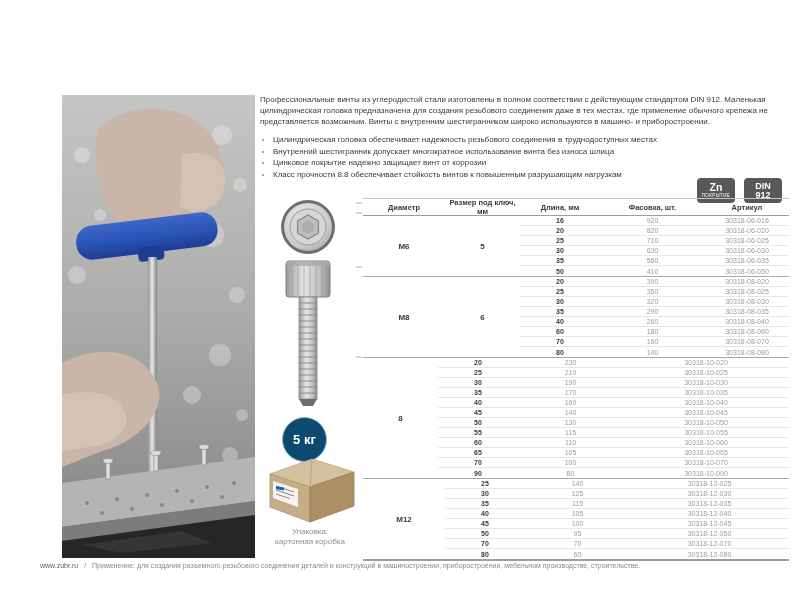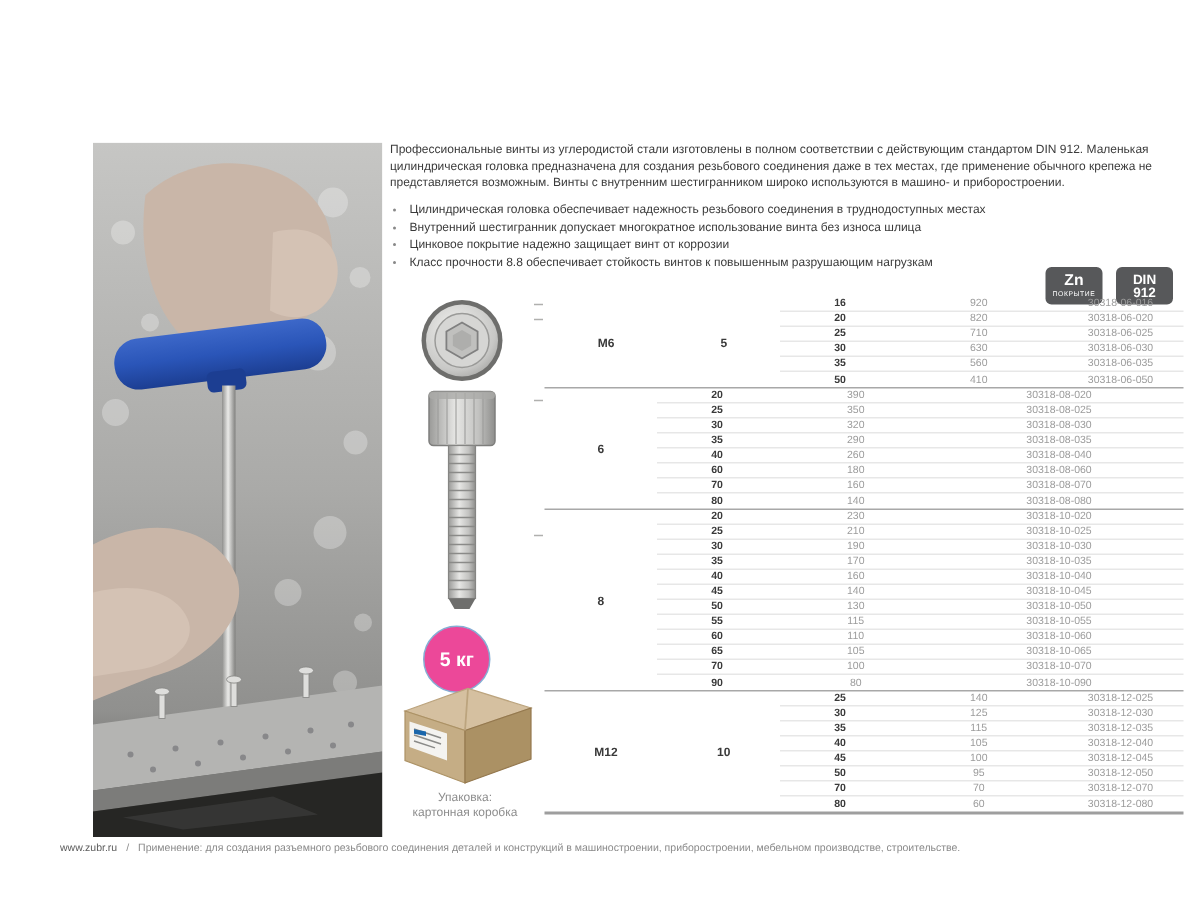--- a/index.html
+++ b/index.html
@@ -17,21 +17,21 @@
   .logo-sub { font-size:6.5px; letter-spacing:4px; line-height:8px; margin-top:1px; }
   .page-title { position:absolute; left:248px; top:0; height:100%; display:flex; align-items:center;
     color:#fff; font-size:14px; font-weight:bold; letter-spacing:0.4px; }
 
   
   .photo { position:absolute; left:62px; top:95px; width:193px; height:463px; overflow:hidden; }
 
   
   .screw-diagram { position:absolute; left:262px; top:197px; width:100px; height:212px; }
   .weight-badge { position:absolute; left:282px; top:417px; width:45px; height:45px; border-radius:50%;
-    background:#ec4899; border:1px solid #86aed4; color:#fff; font-size:13px; font-weight:bold;
+    background:#0c4a6e; border:1px solid #86aed4; color:#fff; font-size:13px; font-weight:bold;
     display:flex; align-items:center; justify-content:center; }
   .box-art { position:absolute; left:258px; top:450px; width:104px; height:76px; }
   .pack-caption { position:absolute; left:246px; top:527px; width:128px; text-align:center;
     font-size:8px; line-height:10px; color:#8d8d8d; }
 
   
   .intro { position:absolute; left:260px; top:94px; width:528px; color:#3b3b3b; }
   .intro p { font-size:8px; line-height:11px; }
   .intro ul { margin-top:7px; padding-left:13px; }
   .intro li { font-size:8px; line-height:11.5px; color:#3b3b3b; }
@@ -252,20 +252,27 @@
       <div class="b1">Zn</div>
       <div class="b2-small">ПОКРЫТИЕ</div>
     </div>
     <div class="badge din">
       <div class="b1">DIN</div>
       <div class="b2-din">912</div>
     </div>
   </div>
 
   <div class="spec-table">
+    <div class="thead">
+      <div class="th col-d">Диаметр</div>
+      <div class="th col-k">Размер под ключ, мм</div>
+      <div class="th col-l">Длина, мм</div>
+      <div class="th col-q">Фасовка, шт.</div>
+      <div class="th col-a">Артикул</div>
+    </div>
     <div class="tgroups">
         <div class="tgroup">
           <div class="mcell col-d">М6</div>
           <div class="mcell col-k">5</div>
           <div class="trows">
             <div class="trow">
               <div class="tc len">16</div>
               <div class="tc qty">920</div>
               <div class="tc sku">30318-06-016</div>
             </div>
@@ -290,20 +297,21 @@
               <div class="tc sku">30318-06-035</div>
             </div>
             <div class="trow">
               <div class="tc len">50</div>
               <div class="tc qty">410</div>
               <div class="tc sku">30318-06-050</div>
             </div>
           </div>
         </div>
         <div class="tgroup">
+          <div class="mcell col-d">М8</div>
           <div class="mcell col-k">6</div>
           <div class="trows">
             <div class="trow">
               <div class="tc len">20</div>
               <div class="tc qty">390</div>
               <div class="tc sku">30318-08-020</div>
             </div>
             <div class="trow">
               <div class="tc len">25</div>
               <div class="tc qty">350</div>
@@ -401,21 +409,20 @@
             </div>
             <div class="trow">
               <div class="tc len">90</div>
               <div class="tc qty">80</div>
               <div class="tc sku">30318-10-090</div>
             </div>
           </div>
         </div>
         <div class="tgroup">
           <div class="mcell col-d">М12</div>
-          <div class="mcell col-k">10</div>
           <div class="trows">
             <div class="trow">
               <div class="tc len">25</div>
               <div class="tc qty">140</div>
               <div class="tc sku">30318-12-025</div>
             </div>
             <div class="trow">
               <div class="tc len">30</div>
               <div class="tc qty">125</div>
               <div class="tc sku">30318-12-030</div>

